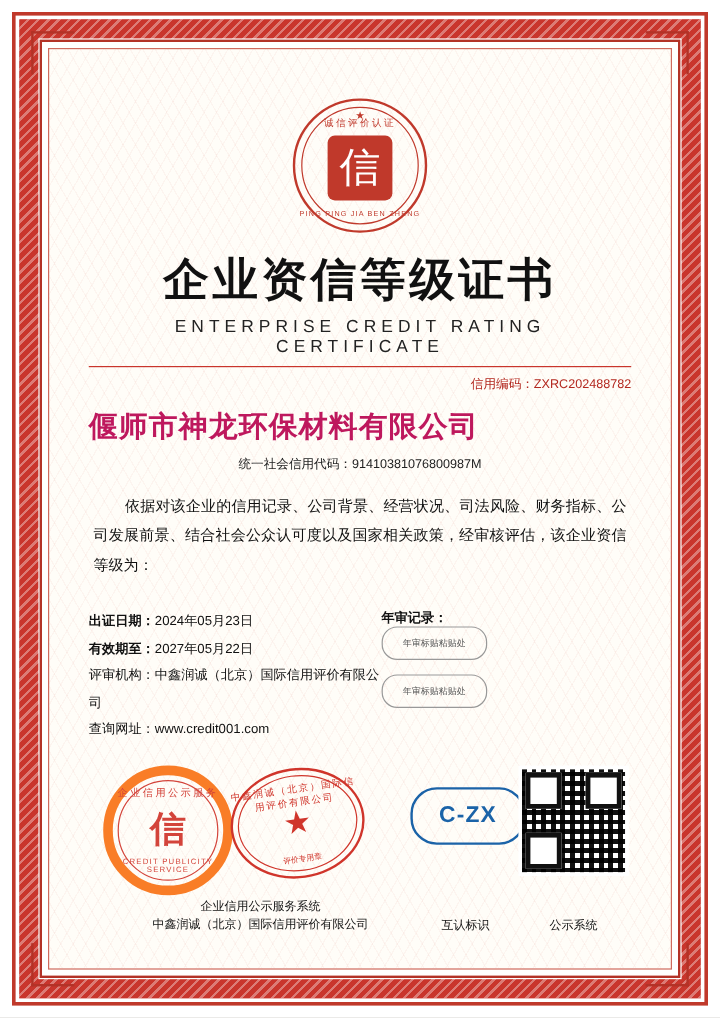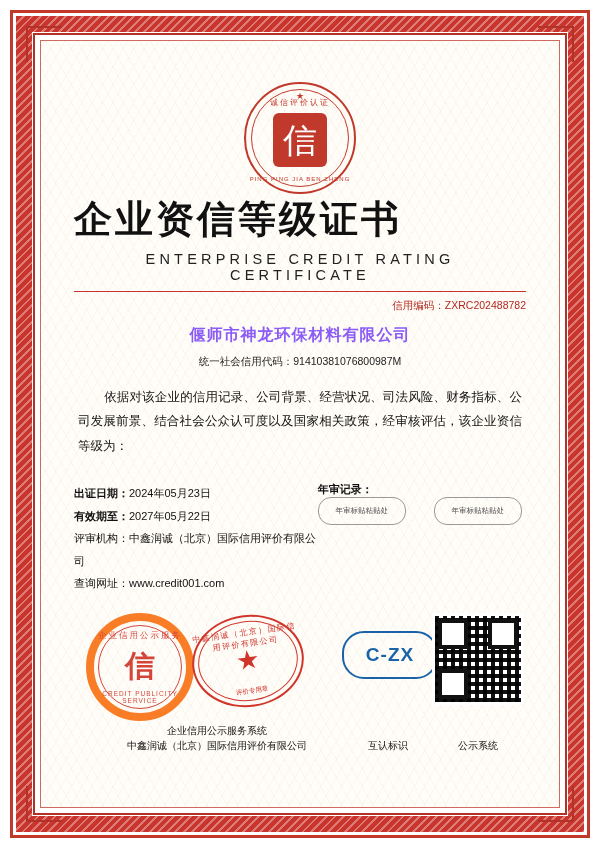--- a/index.html
+++ b/index.html
@@ -97,44 +97,44 @@
   .emblem .ctext-bot{bottom:10px;font-size:6px;letter-spacing:1px;}
   .emblem .core{
     width:54px;height:54px;background:#c0392b;border-radius:6px;
     color:#fff;font-size:34px;line-height:54px;text-align:center;
     font-family:"DejaVu Sans","Liberation Sans",sans-serif;
     margin-top:4px;
   }
 
   
   .title-cn{
-    
+    margin-top:14px;text-align:center;
     font-family:"DejaVu Sans","Liberation Sans",sans-serif;
     font-size:38px;font-weight:bold;color:#111;letter-spacing:3px;
   }
   .title-en{
     margin-top:6px;text-align:center;
     font-size:14.5px;letter-spacing:4.2px;color:#222;
   }
   .title-rule{
     margin:8px auto 0 auto;width:100%;height:1px;background:#c9352c;
   }
 
   
   .certno-row{
     margin-top:7px;text-align:right;font-size:10.5px;color:#b3281f;
   }
   .certno-row .label{color:#b3281f;}
   .certno-row .value{color:#b3281f;margin-top:16px;}
 
   
   .company{
-    margin-top:12px;text-align:center;
-    font-family:"DejaVu Sans","Liberation Sans",sans-serif;
-    font-size:16px;font-weight:bold;color:#8b5cf6;letter-spacing:1px;
+    margin-top:12px;text-align:left;
+    font-family:"DejaVu Sans","Liberation Sans",sans-serif;
+    font-size:24px;font-weight:bold;color:#be185d;letter-spacing:1px;
   }
   .uscc{
     margin-top:9px;text-align:center;font-size:10.5px;color:#222;
   }
 
   
   .body-text{
     margin-top:16px;font-size:12.5px;line-height:1.95;color:#111;
     text-align:justify;text-justify:inter-ideograph;
     padding:0 4px;
@@ -153,21 +153,21 @@
   }
 
   
   .info{
     margin-top:24px;display:flex;justify-content:space-between;align-items:flex-start;
   }
   .info-left{font-size:11px;line-height:2.05;color:#111;}
   .info-left b{font-weight:bold;}
   .info-right{width:216px;font-size:11px;color:#111;}
   .review-title{font-weight:bold;margin-bottom:0;}
-  .stamp-slots{display:flex;gap:28px;}
+  .stamp-slots{display:flex;gap:12px;flex-direction:column;}
   .stamp-slot{
     width:86px;height:26px;border:1px solid #999;border-radius:13px;
     display:flex;align-items:center;justify-content:center;
     font-size:7.5px;color:#555;
   }
 
   
   .seals{
     position:relative;margin-top:18px;height:108px;
   }

